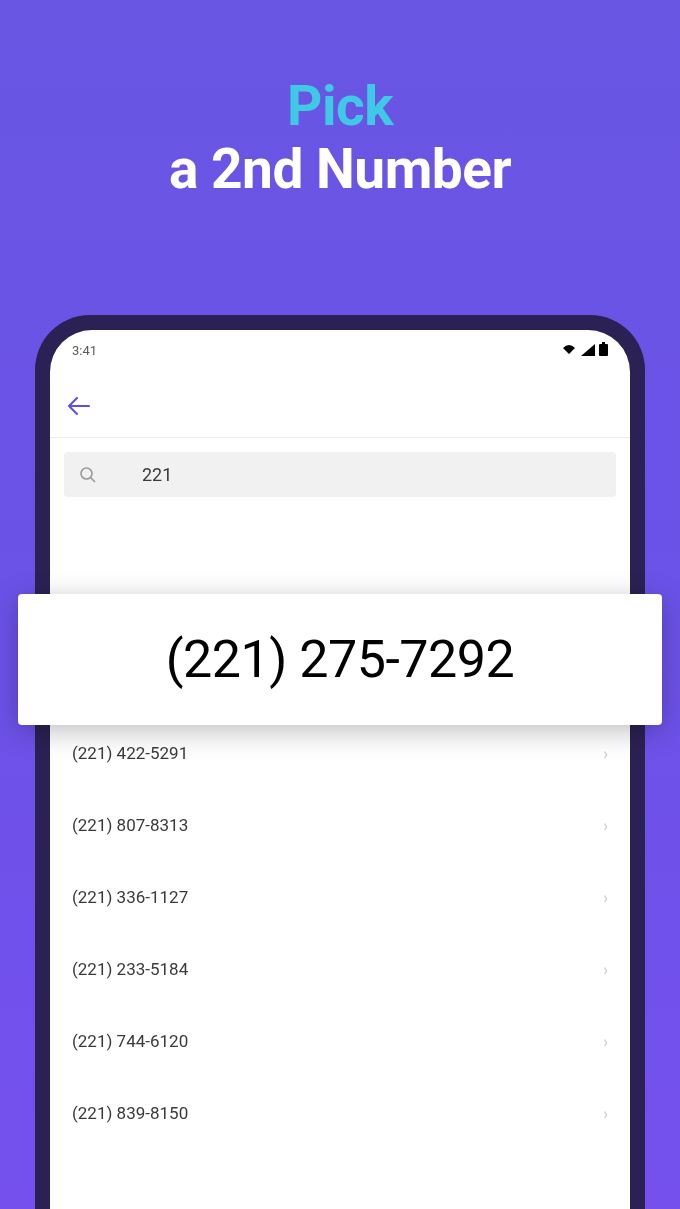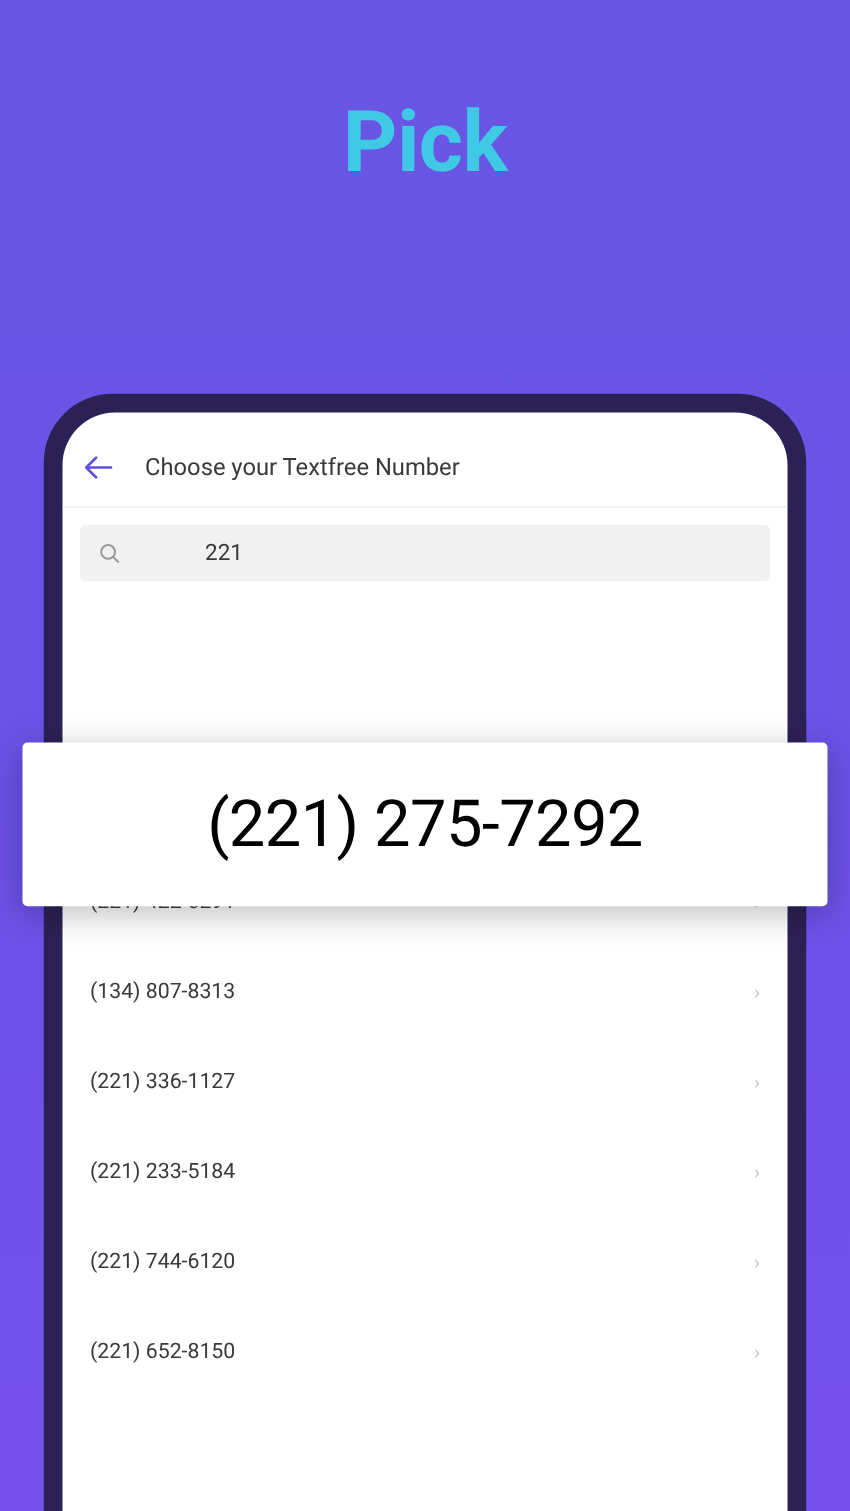--- a/index.html
+++ b/index.html
@@ -11,21 +11,21 @@
     body {
       width: 680px;
       height: 1209px;
       background: linear-gradient(180deg, #6956e3 0%, #6b52e8 50%, #7550ed 100%);
       position: relative;
       overflow: hidden;
     }
     .headline {
       text-align: center;
       padding-top: 75px;
-      font-size: 68px;
+      font-size: 55px;
       font-weight: 700;
       line-height: 1.15;
       letter-spacing: -0.5px;
     }
     .headline-line1 {
       color: #3fc9e4;
     }
     .headline-line2 {
       color: #ffffff;
     }
@@ -89,21 +89,21 @@
       background: #ececec;
       width: 100%;
     }
     .search-box {
       margin: 14px 14px 0 14px;
       background: #f1f1f1;
       border-radius: 4px;
       display: flex;
       align-items: center;
       padding: 12px 14px;
-      gap: 66px;
+      gap: 44px;
     }
     .search-icon {
       width: 20px;
       height: 20px;
       display: flex;
       align-items: center;
       justify-content: center;
     }
     .search-value {
       font-size: 18px;
@@ -144,70 +144,91 @@
       color: #000000;
       font-weight: 400;
       letter-spacing: -0.5px;
     }
   </style>
 </head>
 <body>
 
 <div class="headline">
   <div class="headline-line1">Pick</div>
+  <div class="headline-line2">a 2nd Number</div>
 </div>
 
 <div class="phone-frame">
   <div class="phone-screen">
 
+    <div class="status-bar">
+      <span class="status-time">3:41</span>
+      <div class="status-icons">
+        <span>
+          <svg width="16" height="12" viewBox="0 0 16 12">
+              <path d="M8 10 L5 7 Q8 4 11 7 Z M8 10 L2 4 Q8 -2 14 4 L11 7 Q8 4 5 7 Z" fill="#000"></path>
+            </svg>
+        </span>
+        <span>
+          <svg width="14" height="12" viewBox="0 0 14 12">
+              <path d="M0 12 L14 12 L14 0 Z" fill="#000"></path>
+            </svg>
+        </span>
+        <span>
+          <svg width="9" height="14" viewBox="0 0 9 14">
+              <rect x="0" y="2" width="9" height="12" rx="1" fill="#000"></rect>
+              <rect x="3" y="0" width="3" height="2" fill="#000"></rect>
+            </svg>
+        </span>
+      </div>
+    </div>
 
     <div class="app-bar">
       <div class="back-arrow">
         <svg width="22" height="18" viewBox="0 0 22 18">
           <path d="M9 1 L1 9 L9 17 M1 9 L21 9" stroke="#5d4fe0" stroke-width="2" fill="none" stroke-linecap="round" stroke-linejoin="round"></path>
         </svg>
       </div>
-      <div class="app-title">Choose your Textfree Number</div>
     </div>
 
     <div class="divider"></div>
 
     <div class="search-box">
       <span class="search-icon">
         <svg width="18" height="18" viewBox="0 0 18 18">
           <circle cx="7.5" cy="7.5" r="5.5" stroke="#9a9a9a" stroke-width="1.6" fill="none"></circle>
           <line x1="11.5" y1="11.5" x2="16" y2="16" stroke="#9a9a9a" stroke-width="1.6"></line>
         </svg>
       </span>
       <span class="search-value">221</span>
     </div>
 
     <div class="number-list">
       <div class="number-item">
         <span class="number-text">(221) 422-5291</span>
         <span class="chevron">›</span>
       </div>
       <div class="number-item">
-        <span class="number-text">(134) 807-8313</span>
+        <span class="number-text">(221) 807-8313</span>
         <span class="chevron">›</span>
       </div>
       <div class="number-item">
         <span class="number-text">(221) 336-1127</span>
         <span class="chevron">›</span>
       </div>
       <div class="number-item">
         <span class="number-text">(221) 233-5184</span>
         <span class="chevron">›</span>
       </div>
       <div class="number-item">
         <span class="number-text">(221) 744-6120</span>
         <span class="chevron">›</span>
       </div>
       <div class="number-item">
-        <span class="number-text">(221) 652-8150</span>
+        <span class="number-text">(221) 839-8150</span>
         <span class="chevron">›</span>
       </div>
     </div>
 
   </div>
 </div>
 
 <div class="featured-number">
   <div class="featured-text">(221) 275-7292</div>
 </div>

